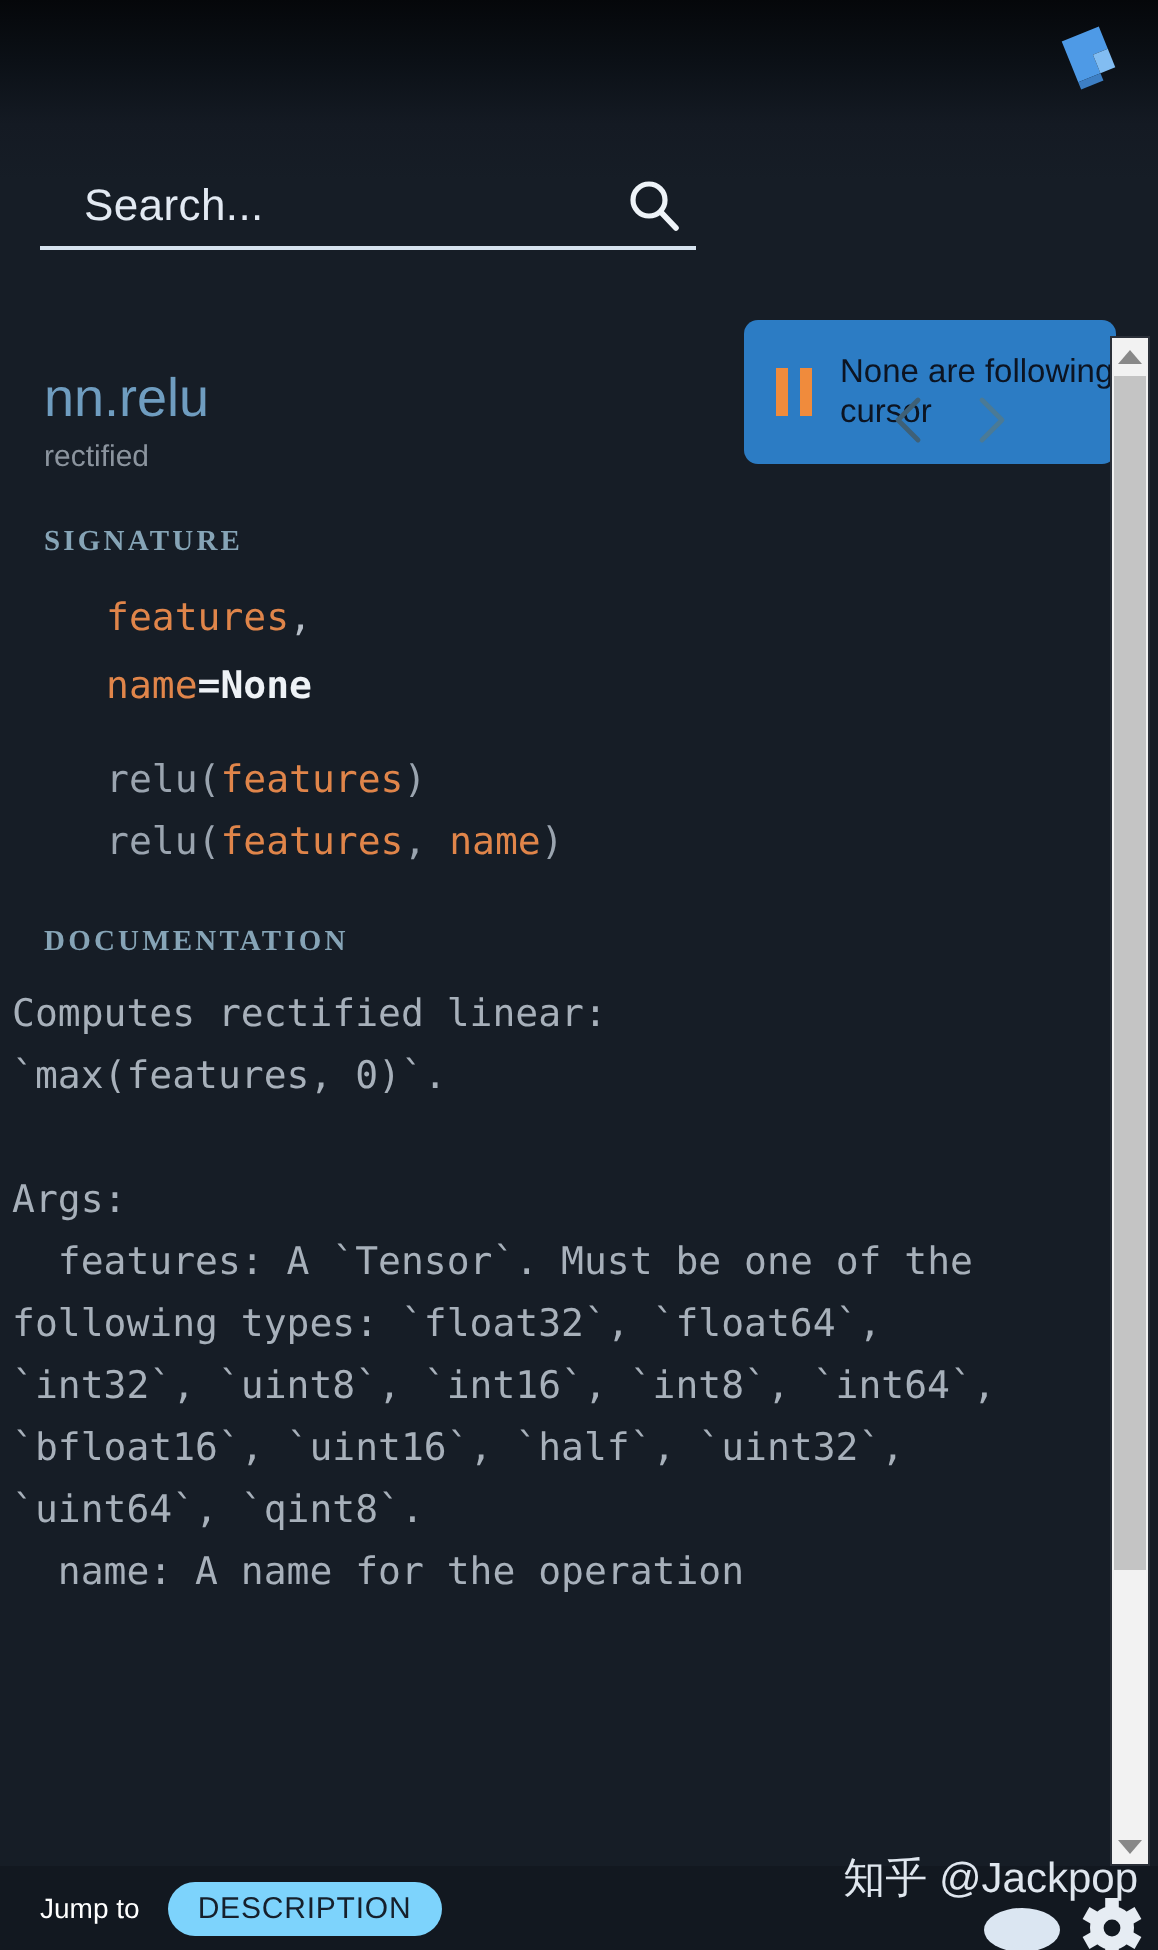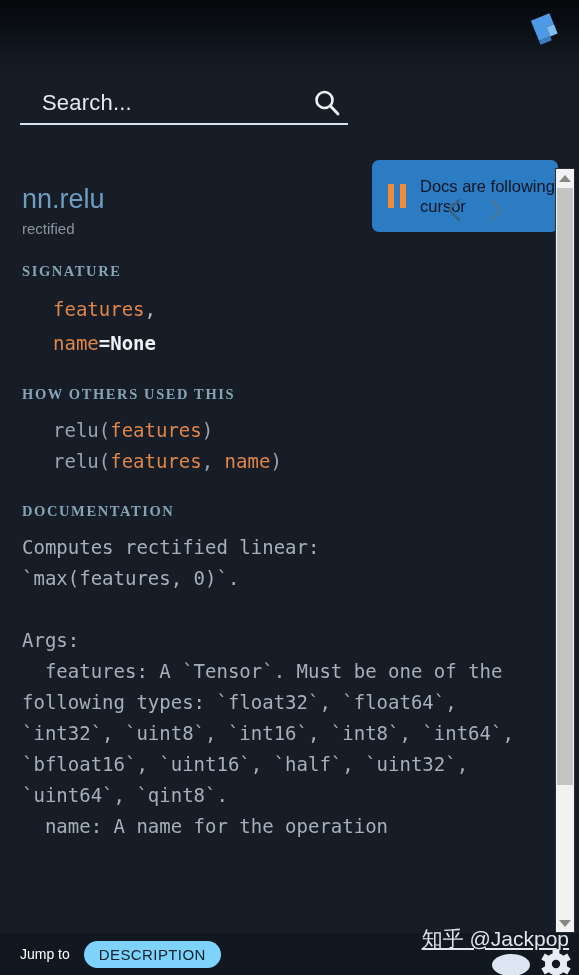--- a/index.html
+++ b/index.html
@@ -174,21 +174,21 @@
     margin: 0 0 0 53px;
     font-family: "DejaVu Sans Mono", monospace;
     font-size: 19px;
     line-height: 31px;
     color: #9aa4af;
     white-space: pre;
   }
   .usage-block .ident { color: #e0854a; }
 
   .doc-body {
-    margin: 6px 0 0 22px;
+    margin: 6px 0 0 6px;
     padding-right: 14px;
     font-family: "DejaVu Sans Mono", monospace;
     font-size: 19px;
     line-height: 31px;
     color: #a7b0ba;
     white-space: pre-wrap;
   }
 
   
   .scrollbar {
@@ -270,21 +270,20 @@
   
   .watermark {
     position: absolute;
     right: 10px;
     bottom: 22px;
     color: #dfe6ee;
     font-size: 21px;
     font-family: "Liberation Sans", sans-serif;
     white-space: nowrap;
     pointer-events: none;
-    text-decoration: underline;
   }
 </style>
 </head>
 <body>
 
 <div id="app">
 
   <div class="logo-wrap">
     <svg viewBox="0 0 40 42" width="40" height="42" aria-hidden="true">
       <g transform="rotate(-22 20 21)">
@@ -307,21 +306,21 @@
         </span>
       </div>
       <div class="search-underline"></div>
     </div>
 
     <button class="follow-btn">
       <span class="pause-icon">
         <i></i>
           <i></i>
       </span>
-      <span class="follow-label">Docs are following cursor</span>
+      <span class="follow-label">None are following cursor</span>
     </button>
   </div>
 
   <div class="content">
 
     <div class="doc-head">
       <div class="doc-title">nn.relu</div>
       <div class="doc-kind">rectified</div>
 
       <div class="nav-arrows">
@@ -336,21 +335,20 @@
           </svg>
         </span>
       </div>
     </div>
 
     <div class="section-head">SIGNATURE</div>
 
     <div class="code-block"><span class="ident">features</span><span class="punc">,</span>
 <span class="ident">name</span><span class="kw">=</span><span class="kw">None</span></div>
 
-    <div class="section-head">HOW OTHERS USED THIS</div>
 
     <div class="usage-block"><span>relu(</span><span class="ident">features</span><span>)</span>
 <span>relu(</span><span class="ident">features</span><span>, </span><span class="ident">name</span><span>)</span></div>
 
     <div class="section-head">DOCUMENTATION</div>
 
     <div class="doc-body">Computes rectified linear:
 `max(features, 0)`.
 
 Args:

